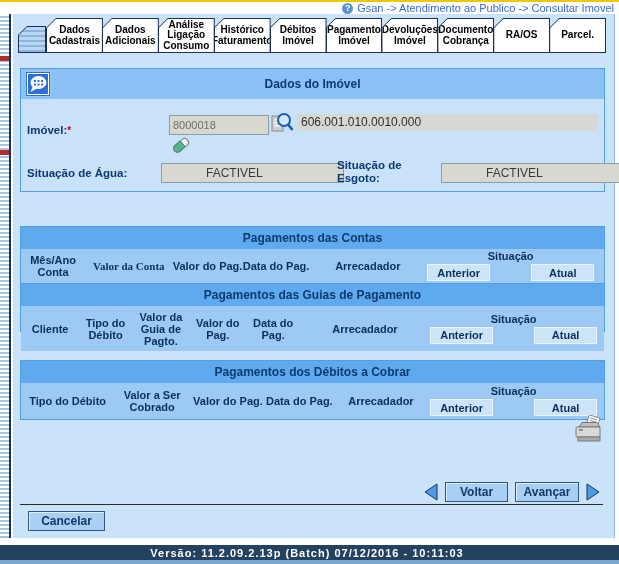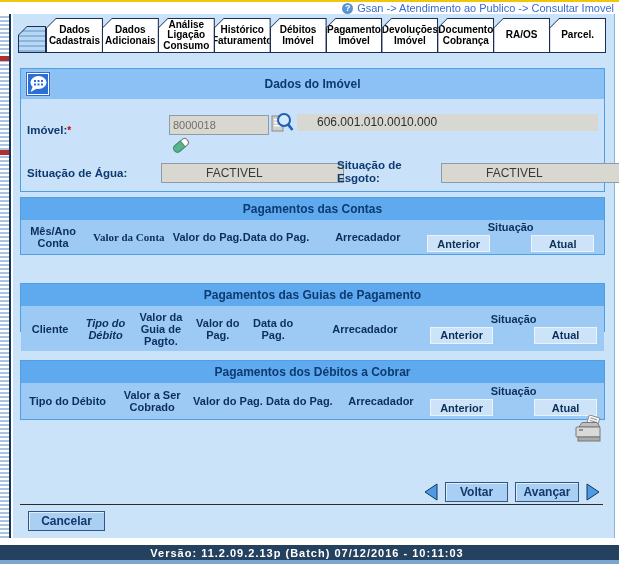--- a/index.html
+++ b/index.html
@@ -28,36 +28,36 @@
   
   .box{position:absolute;left:7px;right:9px;border:1px solid #4f9fe6;background:#c9e2f9;box-sizing:border-box;}
   .box-header{height:30px;background:#8cc1f5;position:relative;display:flex;align-items:center;justify-content:center;}
   .box-title{font-weight:bold;font-size:12px;color:#0d3a70;}
   .comment-icon{position:absolute;left:4px;top:2px;width:26px;height:26px;}
 
   .lbl{position:absolute;font-weight:bold;font-size:11.5px;color:#0d3a70;white-space:pre-line;line-height:13px;}
   .req{color:#cc0000;font-size:10px;vertical-align:top;}
   .gray-input{position:absolute;height:16px;background:#d8d8d0;border:1px solid #8f9ba6;color:#70706a;font-size:11px;padding:1px 3px;font-family:"Liberation Sans",sans-serif;box-sizing:content-box;}
   .gray-val{color:#3a3a3a;font-size:12px;padding-left:44px;}
-  .inscricao{position:absolute;left:276px;top:45px;right:6px;height:17px;background:#d8d8d2;color:#2e2e2e;font-size:12px;line-height:17px;padding-left:20px;}
+  .inscricao{position:absolute;left:276px;top:45px;right:6px;height:17px;background:#d8d8d2;color:#2e2e2e;font-size:12px;line-height:17px;padding-left:4px;}
   .tool-icon{position:absolute;cursor:pointer;}
 
   
   .sec-title{height:22px;background:#5fa9ef;display:flex;align-items:center;justify-content:center;font-weight:bold;font-size:12px;color:#0d3a70;}
   .band{background:#9ccaf4;display:flex;align-items:center;}
   .col{text-align:center;font-weight:bold;font-size:11px;line-height:12px;color:#0c2f5a;white-space:pre-line;}
   .sit{display:flex;flex-direction:column;justify-content:center;}
   .sit-label{text-align:center;font-weight:bold;font-size:11px;color:#0c2f5a;margin-bottom:1px;}
   .sit-cells{display:flex;gap:39px;}
   .sit-cell{flex:1;margin:1px;height:15px;background:#cde4f8;border:1px solid #e9f3fc;display:flex;align-items:center;justify-content:center;font-weight:bold;font-size:11px;color:#0c2f5a;}
 
   
   .s1c0{width:11%;} .s1c1{width:15%;font-family:Liberation Serif, serif;} .s1c2{width:12%;} .s1c3{width:11.5%;} .s1c4{width:20%;} .s1sit{width:29%;}
   
-  .s2c0{width:10%;} .s2c1{width:9%;font-style:italic;} .s2c2{width:10%;} .s2c3{width:9.5%;} .s2c4{width:9.5%;} .s2c5{width:22%;} .s2sit{width:29%;}
+  .s2c0{width:10%;} .s2c1{width:9%;} .s2c2{width:10%;} .s2c3{width:9.5%;} .s2c4{width:9.5%;} .s2c5{width:22%;} .s2sit{width:29%;}
   
   .s3c0{width:16%;} .s3c1{width:13%;} .s3c2{width:13%;} .s3c3{width:11.5%;} .s3c4{width:16.5%;} .s3sit{width:29%;}
 
   
   .btn{position:absolute;background:#a9cff2;border:1px solid #31577d;box-shadow:inset 1px 1px 0 #ddeeff;color:#13386b;font-weight:bold;font-size:12px;font-family:"Liberation Sans",sans-serif;cursor:pointer;padding:0;}
   .arrow{position:absolute;width:16px;height:20px;cursor:pointer;}
   .separator{position:absolute;left:7px;right:11px;top:490px;border-top:1px solid #2b2b2b;}
 
   .footer{position:absolute;left:0;right:0;bottom:4px;height:15px;background:#24415f;color:#ffffff;font-weight:bold;font-size:11px;letter-spacing:1px;display:flex;align-items:center;justify-content:center;padding-right:5px;}
   .bottom-strip{position:absolute;left:0;right:0;bottom:0;height:4px;background:#7ba6d0;}
@@ -160,21 +160,21 @@
         </g>
       </svg>
 
       <div class="lbl" style="left:6px;top:98px;">Situação de Água:</div>
       <input class="gray-input gray-val" style="left: 140px; top: 94px; width: 134px;" readonly="" value="FACTIVEL">
       <div class="lbl" style="left:316px;top:90px;">Situação de
 Esgoto:</div>
       <input class="gray-input gray-val" style="left: 420px; top: 94px; width: 134px;" readonly="" value="FACTIVEL">
     </div>
 
-    <div class="box" style="top:183px;height:58px;">
+    <div class="box" style="top:212px;height:58px;">
       <div class="sec-title">Pagamentos das Contas</div>
       <div class="band" style="height:34px;">
         <div class="col s1c0">Mês/Ano
 Conta</div>
         <div class="col s1c1">Valor da Conta</div>
         <div class="col s1c2">Valor do Pag.</div>
         <div class="col s1c3">Data do Pag.</div>
         <div class="col s1c4">Arrecadador</div>
         <div class="sit s1sit">
           <div class="sit-label">Situação</div>

